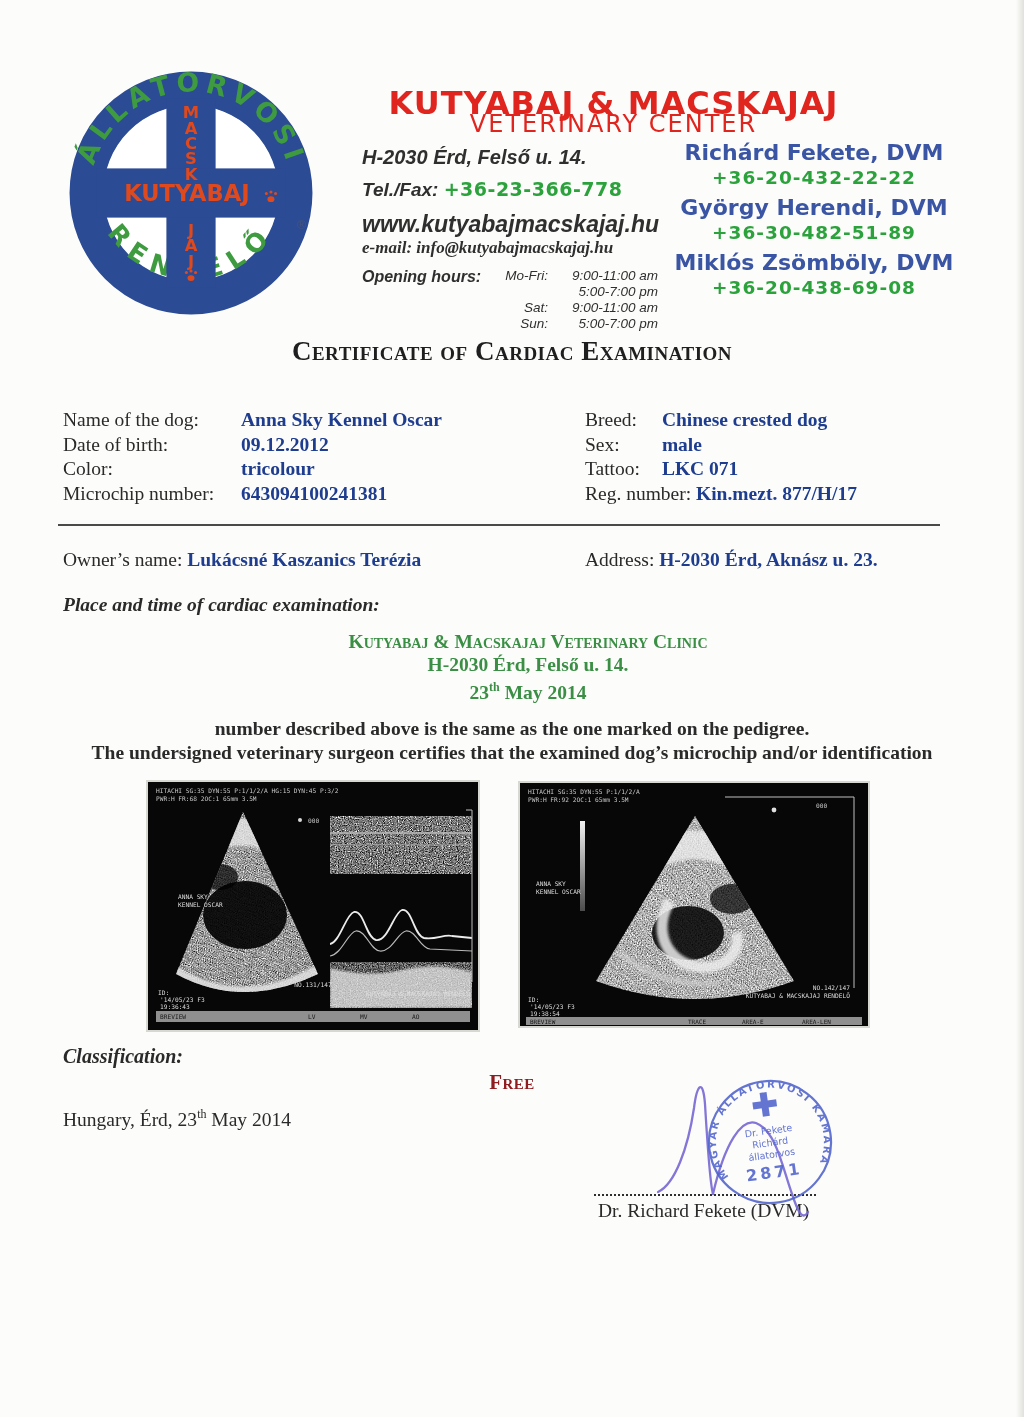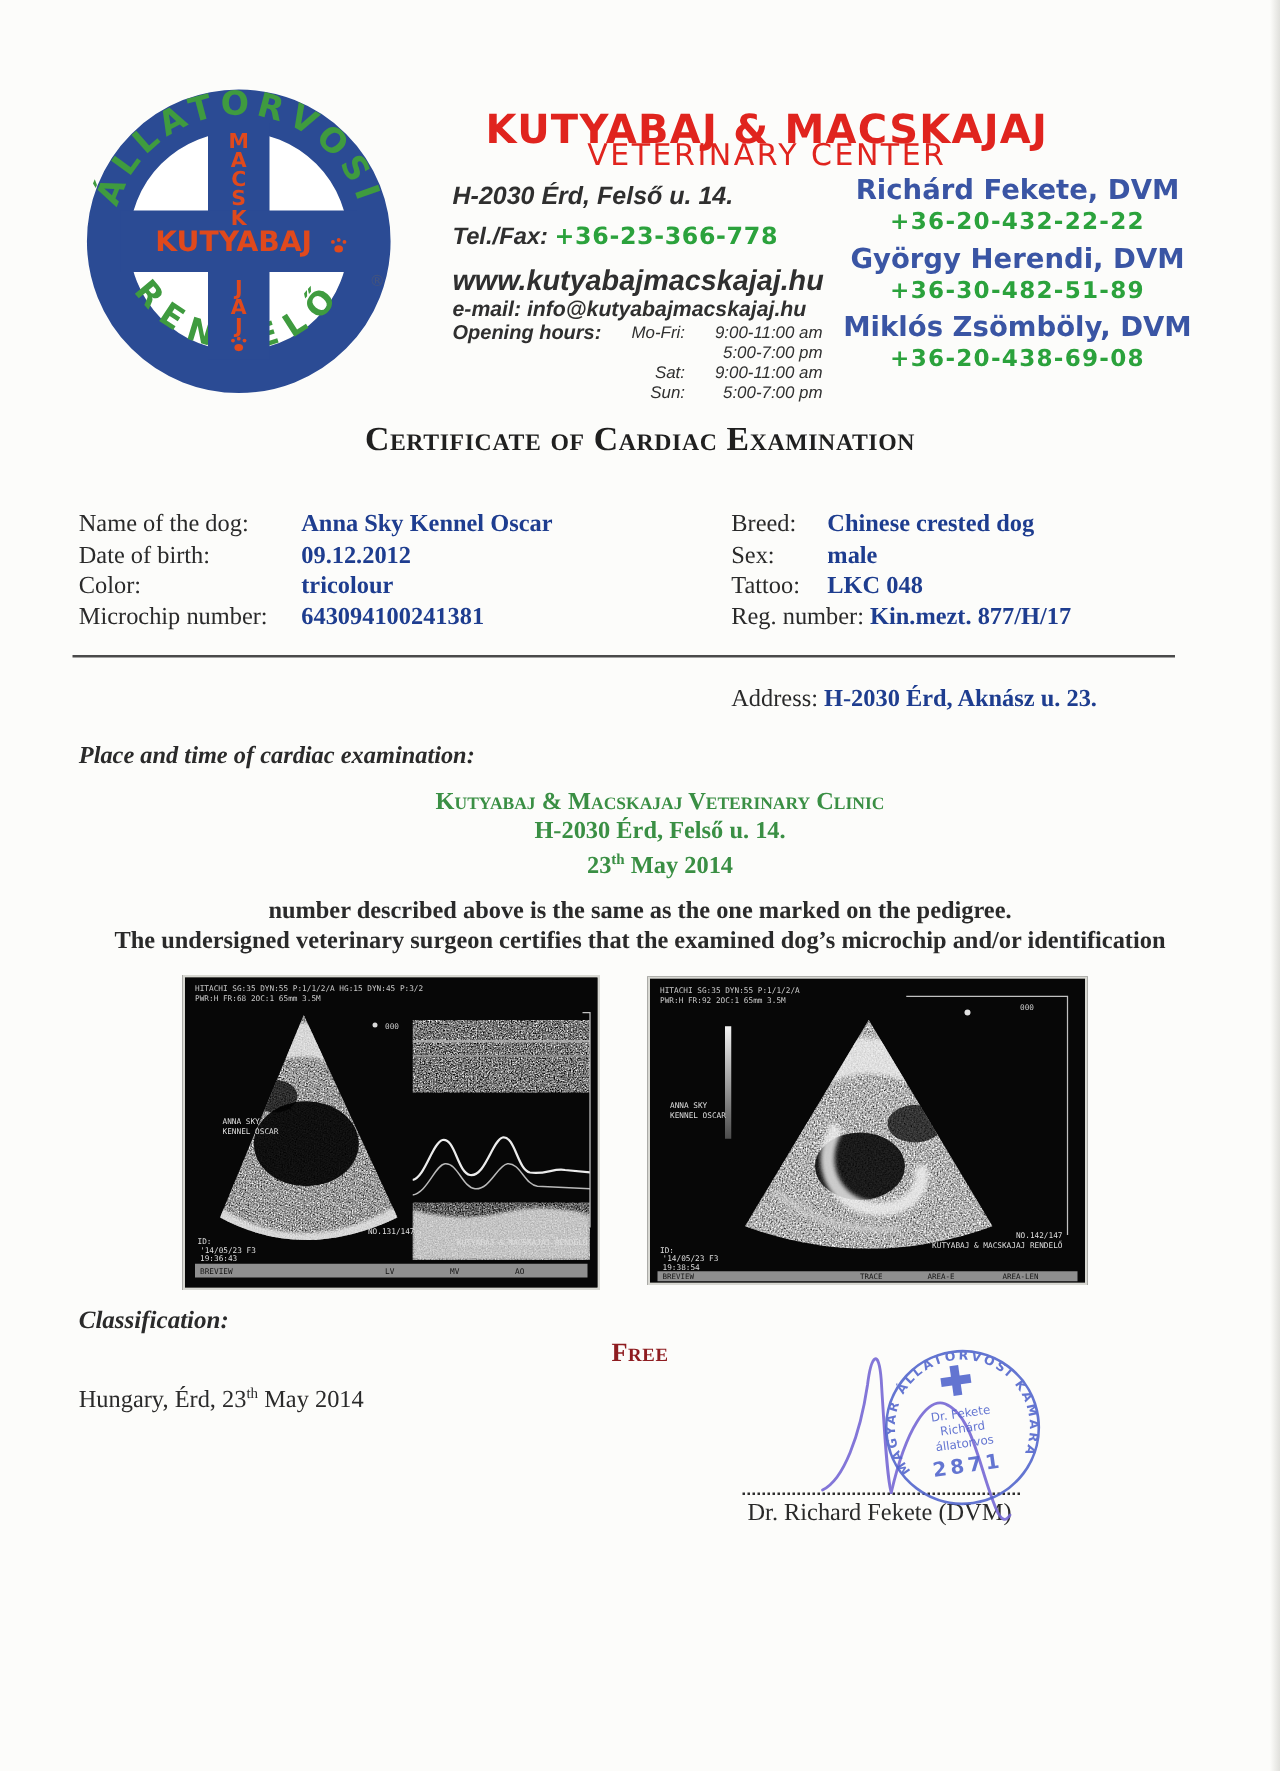--- a/index.html
+++ b/index.html
@@ -17,21 +17,21 @@
         letter-spacing:1px;color:#e0241e;}
   .m-sub{position:absolute;left:356px;top:110px;width:515px;text-align:center;
         font-family:"DejaVu Sans",sans-serif;font-weight:400;font-size:24px;
         letter-spacing:2px;color:#e0241e;}
   .addr-col{position:absolute;left:362px;top:146px;width:305px;
         font-family:"Liberation Sans",sans-serif;font-style:italic;font-weight:bold;color:#2f2f2f;}
   .addr{font-size:20px;margin-bottom:9px;}
   .telline{font-size:19px;margin-bottom:10px;}
   .hnum{font-style:normal;font-family:"DejaVu Sans",sans-serif;color:#2ba23c;letter-spacing:.5px;}
   .web{font-size:23px;}
-  .mailline{font-size:17px;}
+  .mailline{font-size:17px;margin-bottom:10px;font-family:Liberation Serif, serif;}
   .hours-wrap{display:flex;font-size:16px;}
   .hours-label{width:138px;flex:none;}
   .hours-grid{display:grid;grid-template-columns:52px 106px;font-size:13.5px;font-weight:normal;row-gap:1px;}
   .hours-grid .day{text-align:right;padding-right:4px;}
   .hours-grid .time{text-align:right;}
   .vets-col{position:absolute;left:663px;top:140px;width:302px;text-align:center;
         font-family:"DejaVu Sans",sans-serif;font-weight:bold;}
   .vet-name{color:#3a55a4;font-size:22px;line-height:26px;}
   .vet-phone{color:#2ba23c;font-size:18.5px;letter-spacing:1px;margin:1px 0 7px;}
 
@@ -169,26 +169,30 @@
 
   <div class="dog-left">
     <div class="row"><span class="lbl">Name of the dog:</span><span class="val">Anna Sky Kennel Oscar</span></div>
     <div class="row"><span class="lbl">Date of birth:</span><span class="val">09.12.2012</span></div>
     <div class="row"><span class="lbl">Color:</span><span class="val">tricolour</span></div>
     <div class="row"><span class="lbl">Microchip number:</span><span class="val">643094100241381</span></div>
   </div>
   <div class="dog-right">
     <div class="row"><span class="lbl">Breed:</span> <span class="val">Chinese crested dog</span></div>
     <div class="row"><span class="lbl">Sex:</span> <span class="val">male</span></div>
-    <div class="row"><span class="lbl">Tattoo:</span> <span class="val">LKC 048</span></div>
+    <div class="row"><span class="lbl">Tattoo:</span> <span class="val">LKC 071</span></div>
     <div class="row"><span class="lbl">Reg. number:</span> <span class="val">Kin.mezt. 877/H/17</span></div>
   </div>
 
   <div class="rule"></div>
 
+  <div class="owner-left">
+    <span>Owner’s name:</span>
+    <span class="val">Lukácsné Kaszanics Terézia</span>
+  </div>
   <div class="owner-right">
     <span>Address:</span>
     <span class="val">H-2030 Érd, Aknász u. 23.</span>
   </div>
 
   <div class="place-heading">Place and time of cardiac examination:</div>
   <div class="clinic-block">
     <div class="sc">Kutyabaj &amp; Macskajaj Veterinary Clinic</div>
     <div>H-2030 Érd, Felső u. 14.</div>
     <div><span>23</span><sup>th</sup><span> May 2014</span></div>

